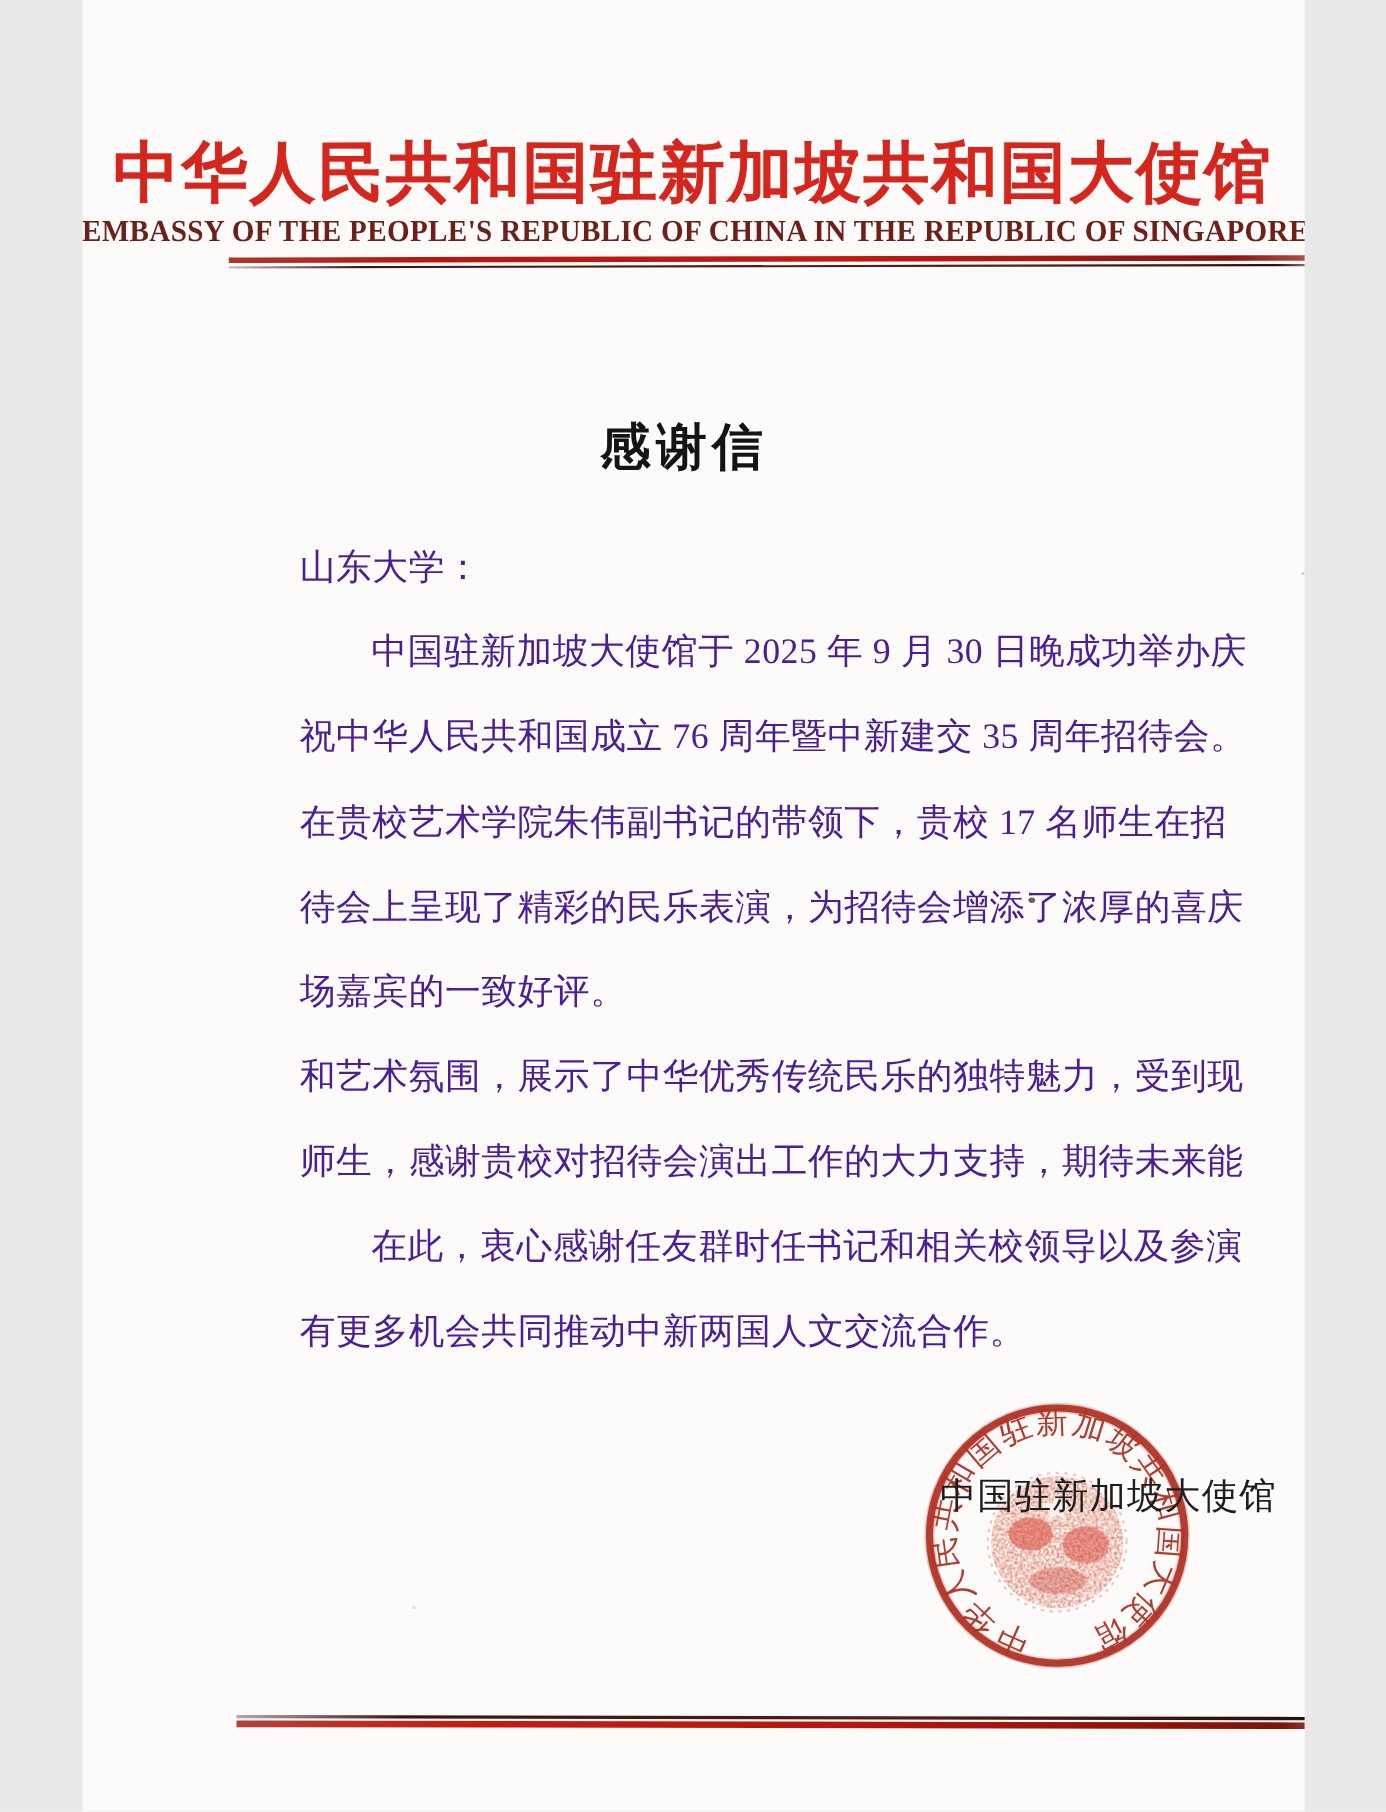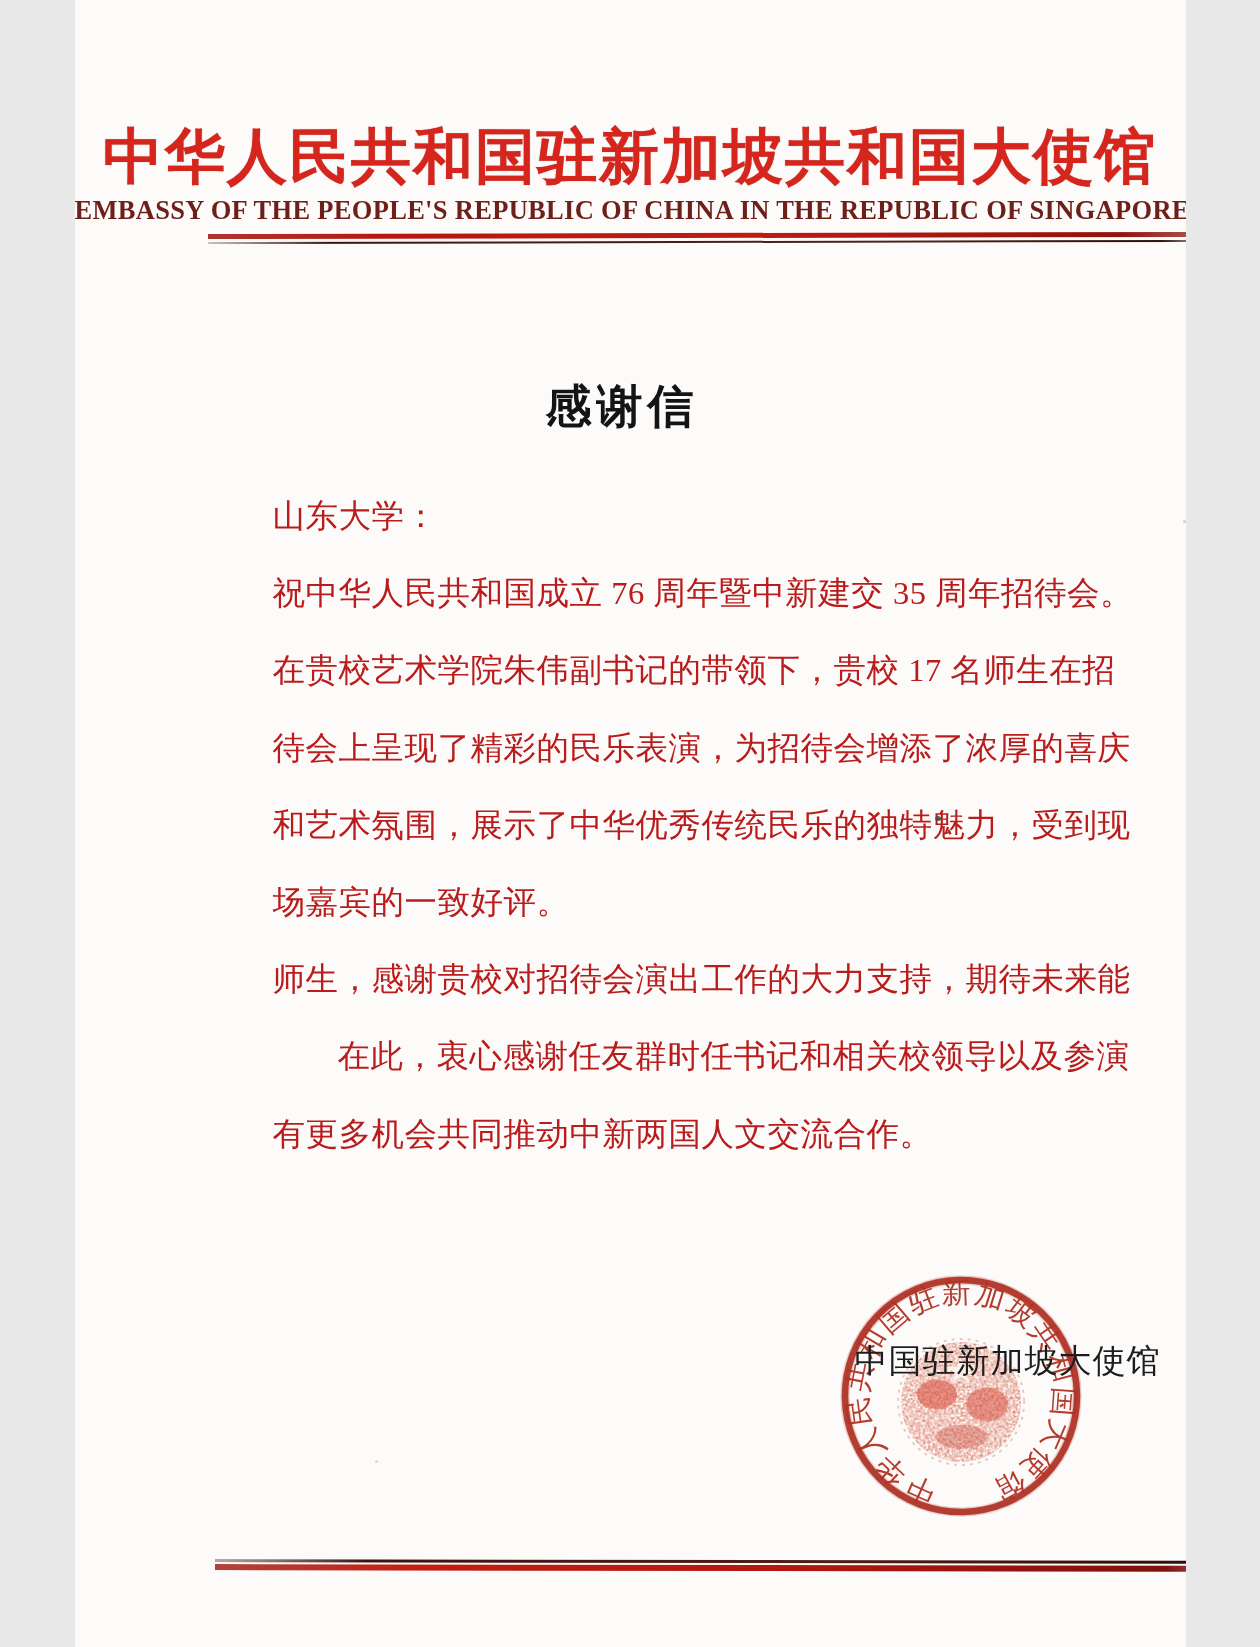--- a/index.html
+++ b/index.html
@@ -45,21 +45,21 @@
     text-align:center;
     font-family:Liberation Mono, monospace;
     font-weight:700;
     font-size:46px;
     letter-spacing:5px;
     color:#141414;
   }
   .letter-body{
     position:absolute;top:478px;left:198px;width:830px;
     font-size:32.5px;
-    color:#b91c1c;
+    color:#4c1d95;
   }
   .letter-body .line{
     height:77.2px;line-height:77.2px;
     white-space:nowrap;
     letter-spacing:.5px;
   }
   .letter-body .indent{text-indent:65px;}
   .sign-block{
     position:absolute;top:1330px;left:666px;width:420px;
     text-align:right;
@@ -91,25 +91,26 @@
   <div class="header-en">EMBASSY OF THE PEOPLE'S REPUBLIC OF CHINA IN THE REPUBLIC OF SINGAPORE</div>
   <div class="rule rule-top">
     <div class="red"></div>
     <div class="dark"></div>
   </div>
 
   <div class="letter-title">感谢信</div>
 
   <div class="letter-body">
     <div class="line">山东大学：</div>
+    <div class="line indent">中国驻新加坡大使馆于 2025 年 9 月 30 日晚成功举办庆</div>
     <div class="line">祝中华人民共和国成立 76 周年暨中新建交 35 周年招待会。</div>
     <div class="line">在贵校艺术学院朱伟副书记的带领下，贵校 17 名师生在招</div>
     <div class="line">待会上呈现了精彩的民乐表演，为招待会增添了浓厚的喜庆</div>
+    <div class="line">场嘉宾的一致好评。</div>
     <div class="line">和艺术氛围，展示了中华优秀传统民乐的独特魅力，受到现</div>
-    <div class="line">场嘉宾的一致好评。</div>
     <div class="line">师生，感谢贵校对招待会演出工作的大力支持，期待未来能</div>
     <div class="line indent">在此，衷心感谢任友群时任书记和相关校领导以及参演</div>
     <div class="line">有更多机会共同推动中新两国人文交流合作。</div>
   </div>
 
   <div class="sign-block">
     <div>中国驻新加坡大使馆</div>
   </div>
 
   <svg class="seal" viewBox="0 0 248 248" xmlns="http://www.w3.org/2000/svg">

